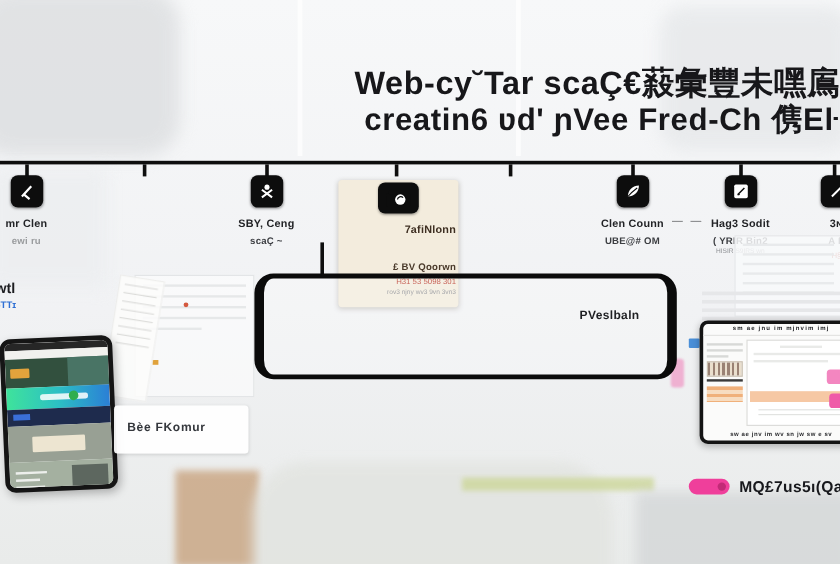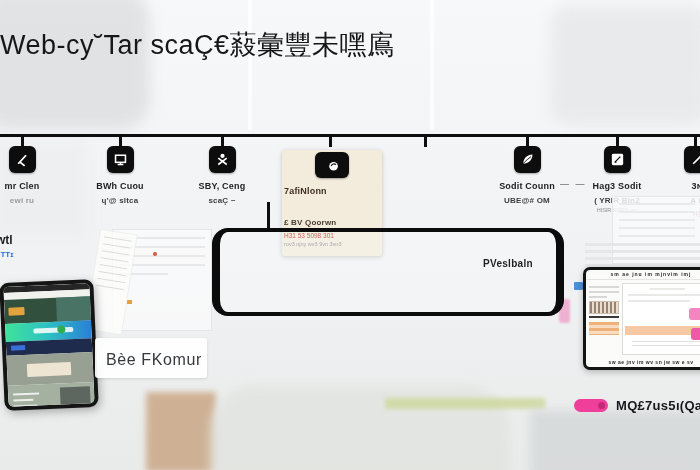--- a/index.html
+++ b/index.html
@@ -7,41 +7,42 @@
     position:relative;width:700px;height:470px;overflow:hidden;
     font-family:"Liberation Sans",sans-serif;
     background:linear-gradient(180deg,#f7f8f9 0%,#f1f2f4 55%,#e9ebea 100%);
   }
   .abs{position:absolute;}
   
   .bg-blob{position:absolute;filter:blur(7px);opacity:.8;}
   .bg-line{position:absolute;background:#ffffff;opacity:.7;}
   
   .title{
-    width:100%;text-align:left;color:#17171a;font-weight:normal;
+    width:100%;text-align:right;color:#17171a;font-weight:bold;
     letter-spacing:.5px;
+    margin-top:24px;
   }
   .title-l1{top:27px;font-size:27px;}
   .title-l2{top:58px;font-size:26px;}
   
   .tl-line{top:134px;left:0;width:700px;height:3px;background:#0e0e0e;}
   .tl-tick{top:137px;width:3px;height:10px;background:#0e0e0e;}
   .tl-item{top:146px;width:92px;text-align:center;}
   .tl-icon{
     width:27px;height:27px;margin:0 auto 7px auto;background:#0d0d0d;
     border-radius:6px;display:flex;align-items:center;justify-content:center;
     box-shadow:0 1px 2px rgba(0,0,0,.35);
   }
   .tl-label{font-size:9px;font-weight:bold;color:#222326;letter-spacing:.2px;line-height:12px;}
   .tl-sub{font-size:8px;font-weight:bold;color:#3c3e42;letter-spacing:.2px;line-height:11px;margin-top:3px;}
   .tl-note{font-size:6.5px;color:#b8382a;line-height:8px;margin-top:4px;}
   .tl-note2{font-size:5.5px;color:#8d8f93;line-height:7px;margin-top:1px;}
   .tl-card{
     top:150px;width:96px;background:#f3ecdd;border-radius:3px;
-    box-shadow:0 1px 4px rgba(60,50,30,.25);padding:4px 2px 8px 2px;text-align:left;
+    box-shadow:0 1px 4px rgba(60,50,30,.25);padding:4px 2px 8px 2px;text-align:right;
   }
   .tl-card .tl-label{color:#3e2f22;}
   .tl-card .tl-sub{color:#4a3a2b;margin-top:20px;}
   .down-arrow{font-size:13px;color:#101010;font-weight:bold;}
   .dashes{font-size:9px;color:#55575b;letter-spacing:2px;}
   
   .bracket{
     left:212px;top:228px;width:336px;height:80px;
     border:4px solid #0b0b0b;border-left-width:8px;border-right-width:8px;
     border-radius:16px;background:rgba(255,255,255,.22);
@@ -91,21 +92,21 @@
     left:112px;top:229px;width:98px;height:100px;background:rgba(255,255,255,.55);
     border:1px solid #e3e5e7;filter:blur(.3px);
   }
   .wireframe i{display:block;height:2px;background:#e6e8e9;margin:7px 6px 0 6px;}
   .wf-dot-red{position:absolute;left:40px;top:22px;width:4px;height:4px;border-radius:50%;background:#d4593f;}
   .wf-dot-orange{position:absolute;left:14px;top:70px;width:5px;height:4px;background:#e0a23c;}
   .note-card{
     left:95px;top:338px;width:112px;height:40px;background:rgba(255,255,255,.93);
     border-radius:3px;box-shadow:0 1px 3px rgba(0,0,0,.12);
   }
-  .note-card span{position:absolute;left:11px;top:13px;font-size:16px;color:#35383d;letter-spacing:.6px;font-weight:normal;}
+  .note-card span{position:absolute;left:11px;top:13px;font-size:10px;color:#35383d;letter-spacing:.6px;font-weight:bold;}
   .left-note1{left:-4px;top:233px;font-size:12px;font-weight:bold;color:#1c1d20;}
   .left-note2{left:-4px;top:250px;font-size:8px;font-weight:bold;color:#2e6fd4;}
   
   .faint-cards{left:612px;top:196px;width:88px;height:66px;background:rgba(248,249,250,.85);border:1px solid #e5e7e9;}
   .faint-cards i{display:block;height:2px;background:#e8eaec;margin:6px 6px 0 6px;}
   .toolbar-rows{left:585px;top:239px;width:115px;height:26px;}
   .toolbar-rows i{display:block;height:3px;background:#e6e7e9;margin:4px 0 0 0;}
   .blue-tag{left:574px;top:282px;width:9px;height:8px;background:#4a8fd8;border-radius:1px;}
   .pink-smudge{left:559px;top:299px;width:11px;height:24px;background:rgba(240,100,170,.45);filter:blur(1px);border-radius:3px;}
   .browser{
@@ -140,20 +141,21 @@
   <div class="bg-blob" style="left:550px;top:5px;width:160px;height:120px;background:#e6e8ea;border-radius:20px;"></div>
   <div class="bg-line" style="left:248px;top:0;width:4px;height:130px;"></div>
   <div class="bg-line" style="left:430px;top:0;width:4px;height:130px;"></div>
   <div class="bg-blob" style="left:146px;top:392px;width:70px;height:80px;background:#c8a37f;filter:blur(3px);"></div>
   <div class="bg-blob" style="left:210px;top:385px;width:300px;height:110px;background:#e2e4e0;border-radius:45px 45px 0 0;filter:blur(5px);"></div>
   <div class="bg-blob" style="left:385px;top:398px;width:160px;height:11px;background:#cdd79a;filter:blur(2px);"></div>
   <div class="bg-blob" style="left:530px;top:410px;width:180px;height:70px;background:#d4d7d8;filter:blur(5px);"></div>
   <div class="bg-blob" style="left:-10px;top:140px;width:100px;height:100px;background:#eceef0;"></div>
 
   <div class="abs title title-l1">Web-cy˘Tar scaÇ€蔱彙豐未嘿鳸</div>
+  <div class="abs title title-l2">creatin6 ʋd' ɲVee Fred-Ch 㑺Eŀ</div>
 
   <div class="abs tl-line"></div>
   <div class="abs tl-tick" style="left:21px;"></div>
   <div class="abs tl-tick" style="left:119px;"></div>
   <div class="abs tl-tick" style="left:221px;"></div>
   <div class="abs tl-tick" style="left:329px;"></div>
   <div class="abs tl-tick" style="left:424px;"></div>
   <div class="abs tl-tick" style="left:526px;"></div>
   <div class="abs tl-tick" style="left:616px;"></div>
   <div class="abs tl-tick" style="left:694px;"></div>
@@ -161,30 +163,20 @@
   <div class="abs tl-item" style="left:-24px;">
     <div class="tl-icon">
       <svg width="17" height="17" viewBox="0 0 24 24">
           <path d="M6 18 L17 6 M9 16 l6 5" stroke="#fff" stroke-width="2.6" fill="none"></path>
         </svg>
     </div>
     <div class="tl-label">mr Clen</div>
     <div class="tl-sub" style="color:#9a9c9e;">ewi ru</div>
   </div>
 
-  <div class="abs tl-item" style="left:74px;">
-    <div class="tl-icon">
-      <svg width="17" height="17" viewBox="0 0 24 24">
-          <rect x="5" y="6" width="14" height="10" stroke="#fff" stroke-width="2.2" fill="none"></rect>
-          <path d="M12 16 v3 M8 19 h8" stroke="#fff" stroke-width="2"></path>
-        </svg>
-    </div>
-    <div class="tl-label">BWh Cuou</div>
-    <div class="tl-sub">ɥ'@ sltca</div>
-  </div>
 
   <div class="abs tl-item" style="left:176px;">
     <div class="tl-icon">
       <svg width="17" height="17" viewBox="0 0 24 24">
           <circle cx="12" cy="7" r="3" fill="#fff"></circle>
           <path d="M6 19 L18 10 M6 10 L18 19" stroke="#fff" stroke-width="2.4"></path>
         </svg>
     </div>
     <div class="tl-label">SBY, Ceng</div>
     <div class="tl-sub">scaÇ ~</div>
@@ -206,21 +198,21 @@
   </div>
 
 
   <div class="abs tl-item" style="left:481px;">
     <div class="tl-icon">
       <svg width="17" height="17" viewBox="0 0 24 24">
           <path d="M6 18 C6 10 12 5 19 5 C19 13 13 18 6 18 Z" fill="#fff"></path>
           <path d="M6 18 C10 13 13 11 17 8" stroke="#0d0d0d" stroke-width="1.3" fill="none"></path>
         </svg>
     </div>
-    <div class="tl-label">Sodit Counn</div>
+    <div class="tl-label">Clen Counn</div>
     <div class="tl-sub">UBE@# OM</div>
   </div>
   <div class="abs dashes" style="left:560px;top:179px;">— —</div>
 
   <div class="abs tl-item" style="left:571px;">
     <div class="tl-icon">
       <svg width="17" height="17" viewBox="0 0 24 24">
           <rect x="4" y="4" width="16" height="16" rx="2" fill="#fff"></rect>
           <path d="M8 16 L16 8 M8 16 l2.5 -.6" stroke="#0d0d0d" stroke-width="1.8" fill="none"></path>
         </svg>

